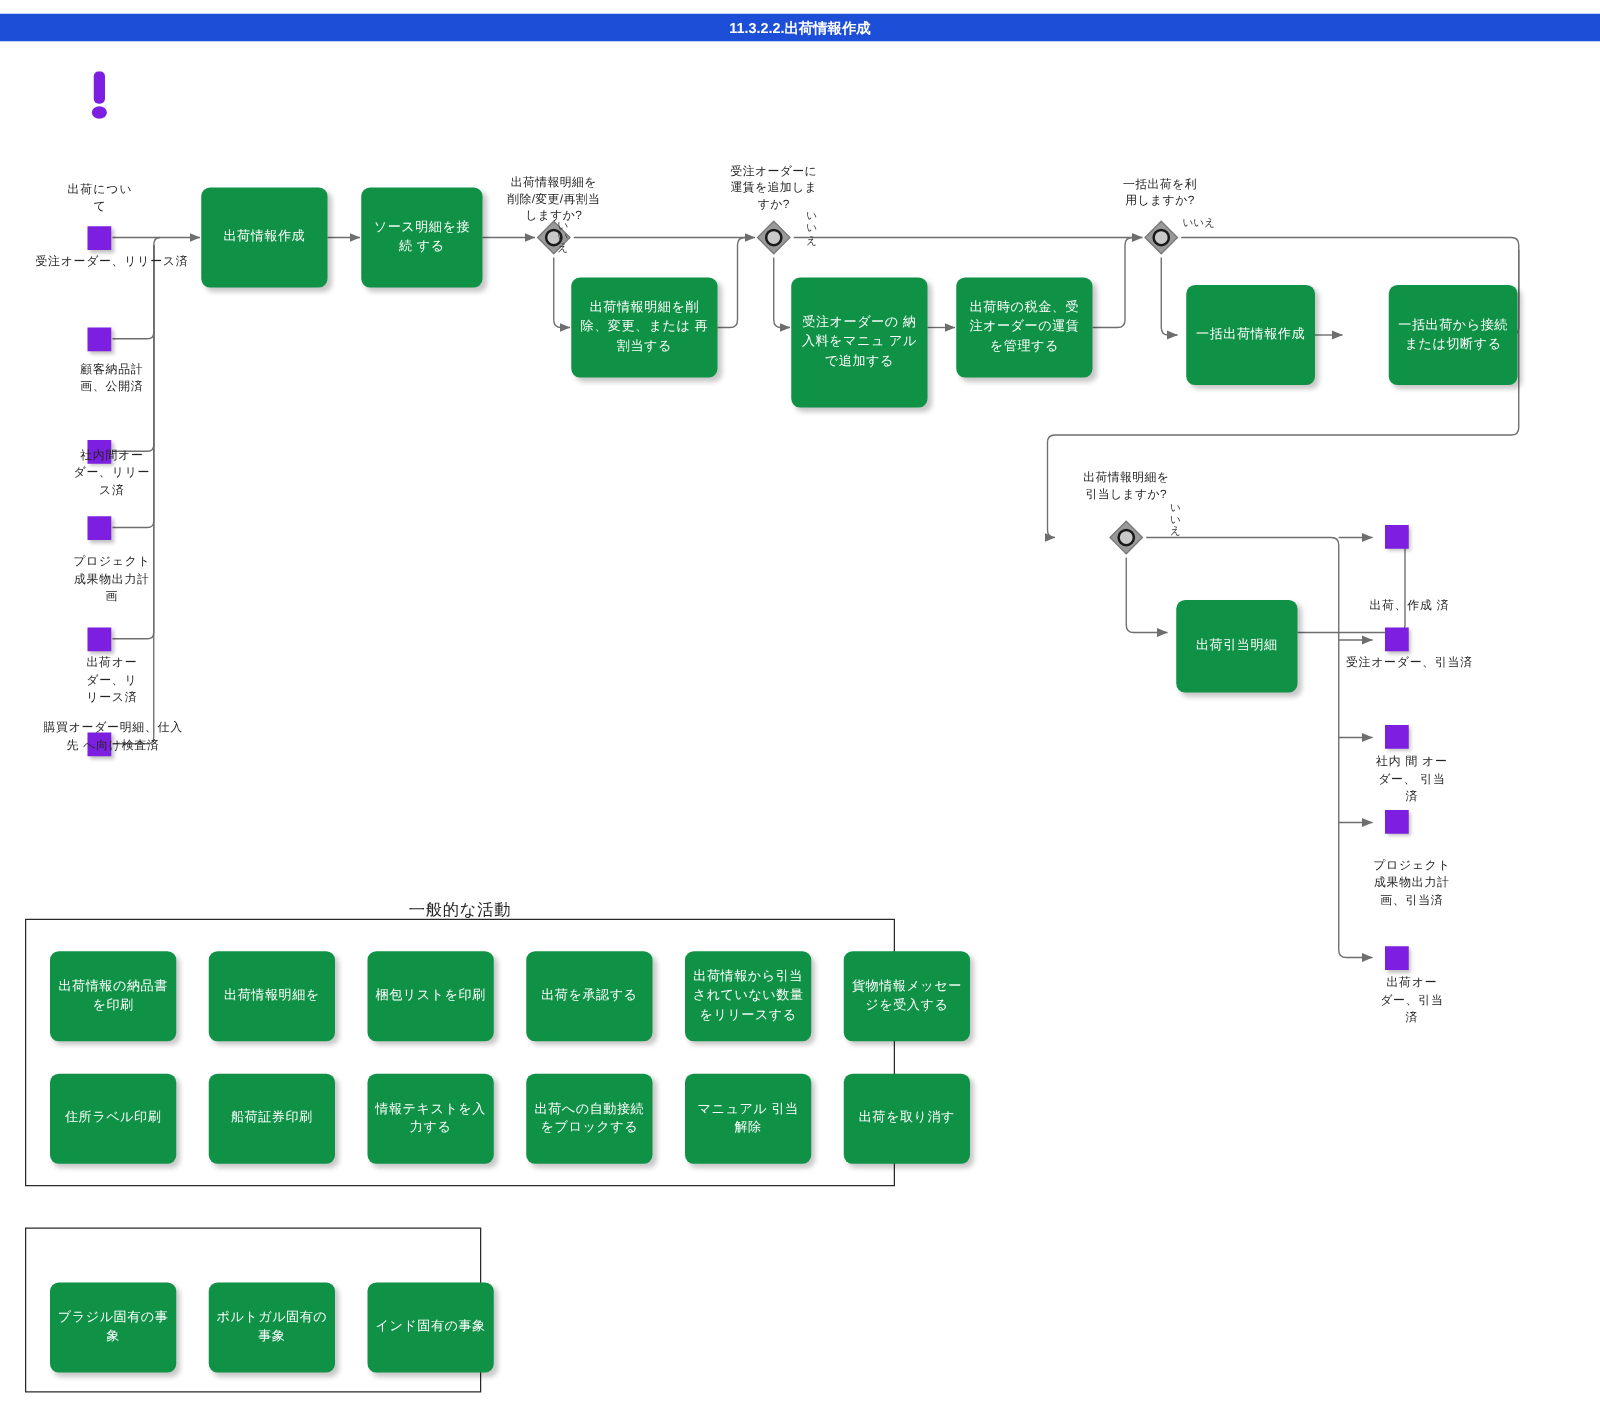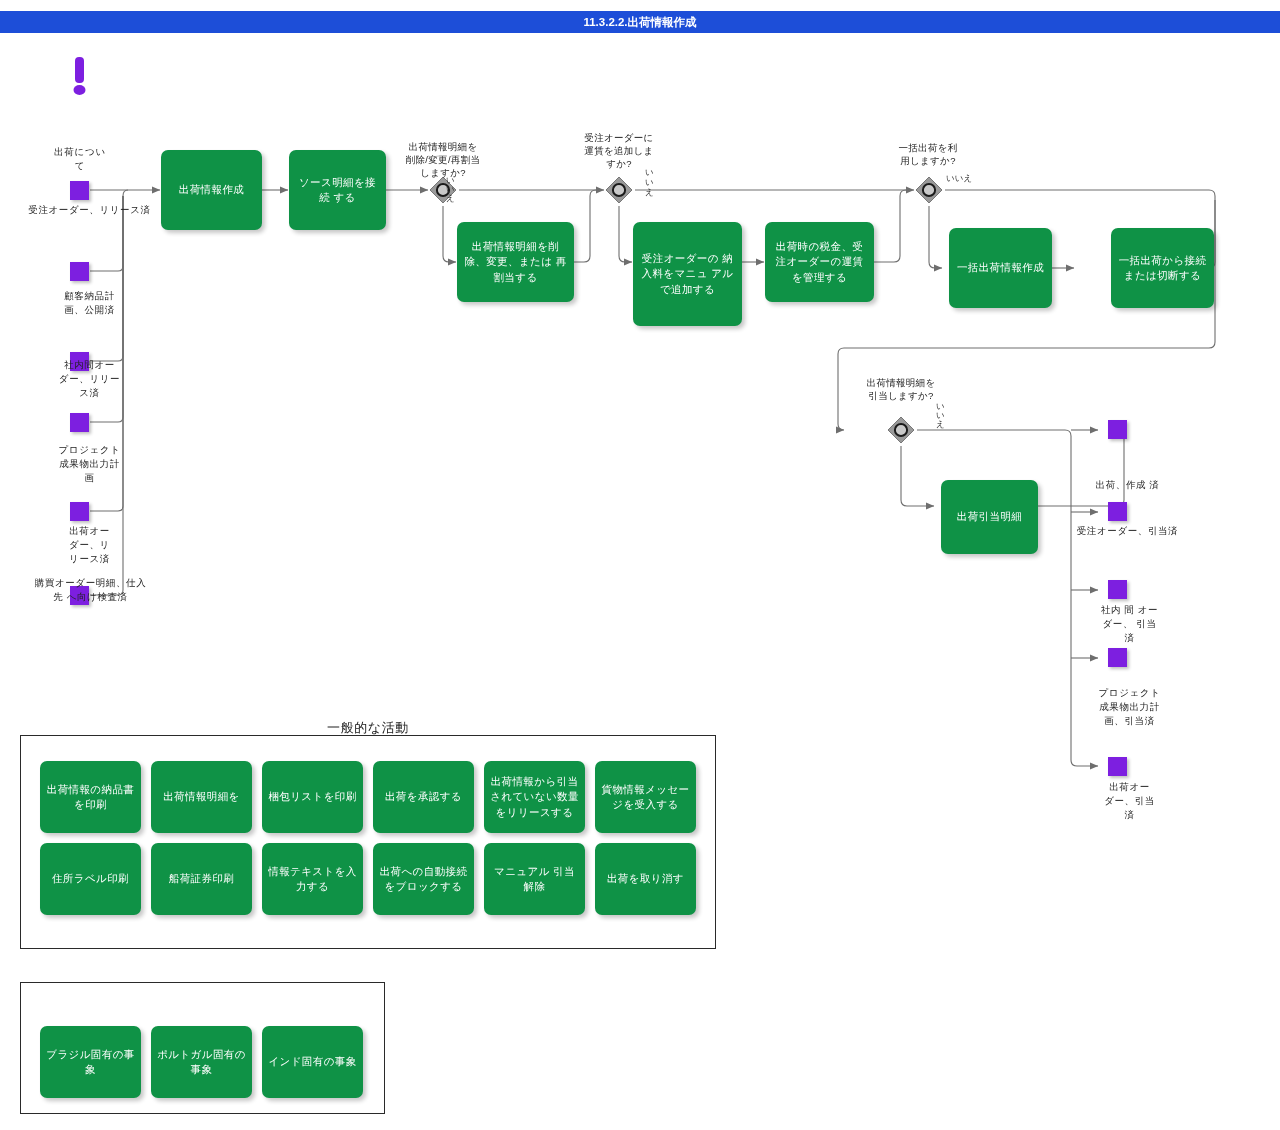--- a/index.html
+++ b/index.html
@@ -123,21 +123,21 @@
     position: absolute;
     font-size: 13px;
     color: #222222;
     text-align: center;
     letter-spacing: 0.6px;
     width: 100%;
   }
   .panel-grid {
     position: absolute;
     display: grid;
-    gap: 10px;
+    gap: 26px;
   }
   .panel-grid .task {
     position: relative;
     left: auto; top: auto;
   }
 </style>
 </head>
 <body>
 
 <div id="canvas">

